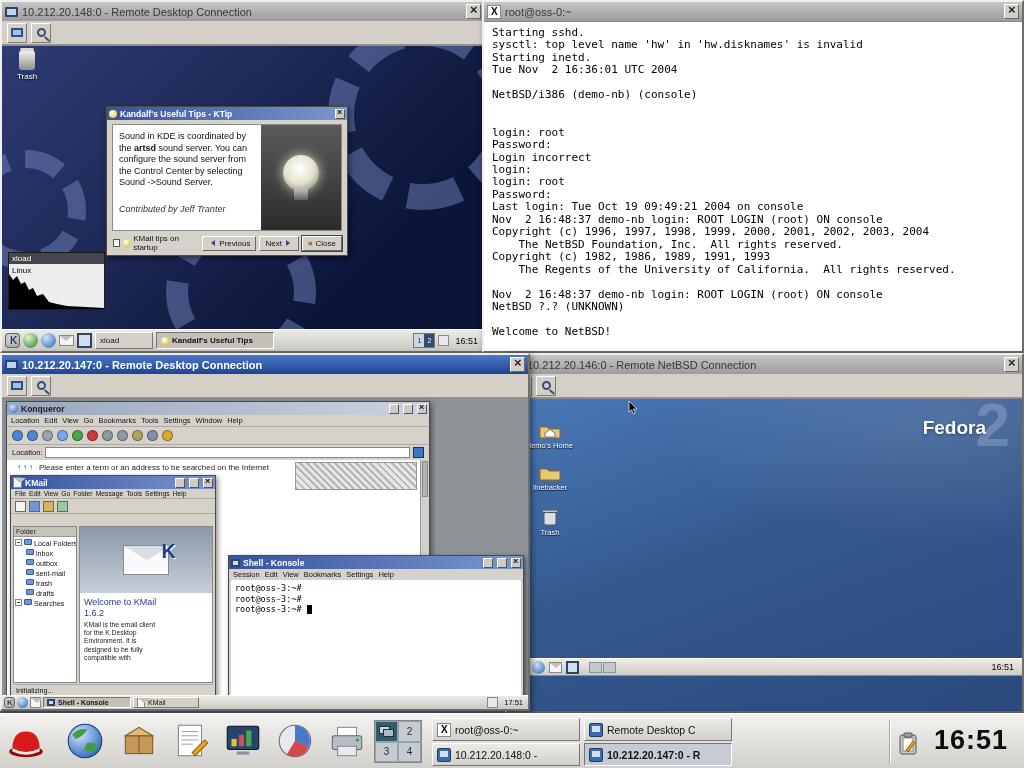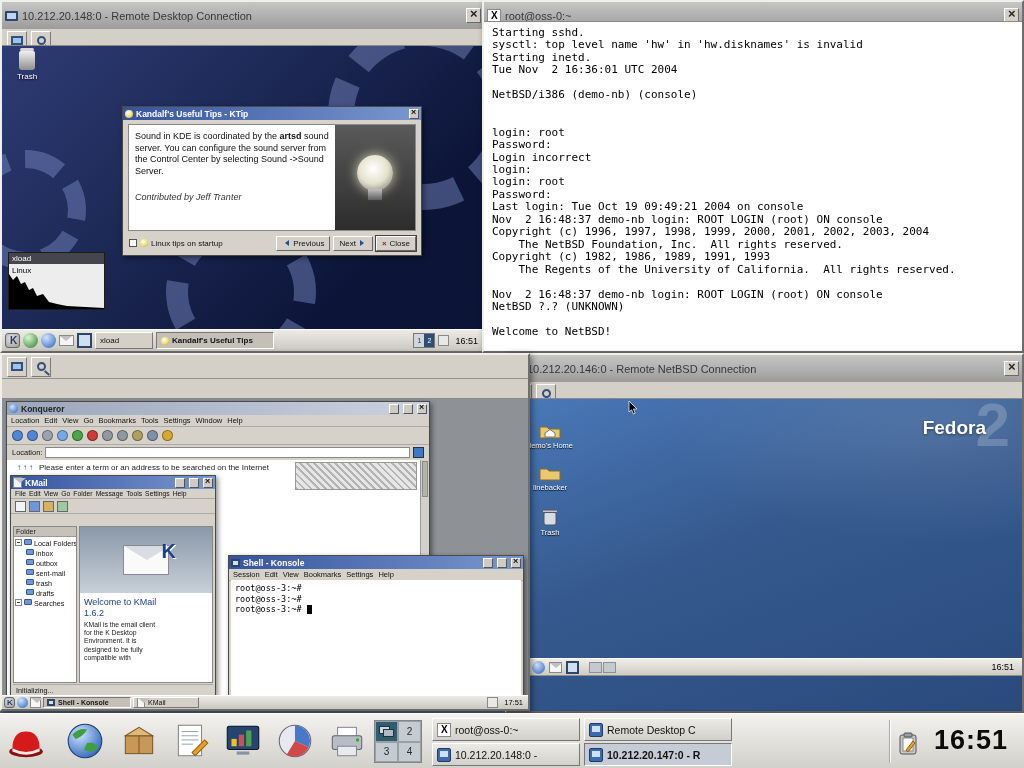--- a/index.html
+++ b/index.html
@@ -1,21 +1,21 @@
 <!DOCTYPE html>
 <html><head>
 <meta charset="utf-8">
 <style>
 *{margin:0;padding:0;box-sizing:border-box}
 body{font-family:"Liberation Sans",sans-serif;background:#45557a;overflow:hidden}
 #screen{position:relative;width:1024px;height:768px;background:#5f6f8f;overflow:hidden}
 
 
 .window{position:absolute;background:#d4d0c8;border:2px solid;border-color:#f0efec #6e6e6e #6e6e6e #f0efec;box-shadow:2px 2px 6px rgba(0,0,0,.45)}
-.titlebar{height:27px;display:flex;align-items:center;gap:4px;padding:0 3px;font-size:11px;white-space:nowrap;overflow:hidden}
+.titlebar{height:19px;display:flex;align-items:center;gap:4px;padding:0 3px;font-size:11px;white-space:nowrap;overflow:hidden}
 .titlebar.inactive{background:linear-gradient(#c6c6c6,#9c9c9c);color:#383838}
 .titlebar.active{background:linear-gradient(#4d79c8,#1e4493);color:#fff;font-weight:bold}
 .title-text{overflow:hidden}
 .close-btn{margin-left:auto;flex:0 0 15px;width:15px;height:15px;background:#d4d0c8;border:1px solid;border-color:#fff #6a6a6a #6a6a6a #fff;position:relative}
 .close-btn::before{content:"×";position:absolute;left:3px;top:-3px;font-size:13px;font-weight:bold;color:#222;line-height:15px}
 .krdc-ico{flex:0 0 13px;width:13px;height:10px;background:#bfd4ee;border:2px solid #2e4468;border-radius:1px}
 .krdc-toolbar{height:24px;background:#d4d0c8;border-bottom:1px solid #969289;display:flex;align-items:center;gap:4px;padding:0 5px}
 .tool-btn{width:20px;height:20px;border:1px solid;border-color:#fff #7a7a7a #7a7a7a #fff;background:#d4d0c8;display:flex;align-items:center;justify-content:center}
 .ico-monitor{width:12px;height:9px;background:#9cc4ee;border:2px solid #33507c}
 .ico-mag{width:9px;height:9px;border:2px solid #33507c;border-radius:50%;position:relative}
@@ -34,21 +34,21 @@
 
 
 #kde148{top:43px;background:linear-gradient(135deg,#2e3c74,#0c1538 75%)}
 .gear{position:absolute;border-radius:50%;border-style:dashed;border-color:#7284bc;opacity:.5}
 #gear1{right:-34px;top:-26px;width:190px;height:190px;border-width:26px}
 #gear2{left:34%;bottom:-16px;width:150px;height:150px;border-width:22px}
 #gear3{left:-36px;top:34%;width:120px;height:120px;border-width:18px}
 .desk-icon{position:absolute;width:46px;text-align:center;color:#fff;font-size:8px;text-shadow:0 1px 2px #000}
 .trash-glyph{width:16px;height:19px;margin:0 auto 2px;background:linear-gradient(#f0f0f0,#8f8f8f);border-radius:2px 2px 3px 3px;position:relative}
 .trash-glyph::before{content:"";position:absolute;top:-3px;left:1px;right:1px;height:3px;background:#d8d8d8;border-radius:2px}
-#ktip{left:120px;top:60px;width:300px;height:150px;z-index:5}
+#ktip{left:104px;top:60px;width:242px;height:150px;z-index:5}
 #ktip-body{position:absolute;left:5px;right:5px;top:17px;bottom:24px;background:#fff;border:1px solid #8a8a8a;display:flex}
 #ktip-text{flex:1;padding:6px 5px 0 6px;font-size:9px;line-height:11.5px;color:#111}
 #ktip-contrib{margin-top:15px;font-style:italic;color:#333}
 #ktip-img{width:80px;background:linear-gradient(#5a5a5a,#2c2c2c);display:flex;flex-direction:column;align-items:center;justify-content:center}
 .bulb{width:36px;height:36px;border-radius:50%;background:radial-gradient(circle at 45% 38%,#ffffff,#e4e2cc 50%,#8c8c8c 85%);box-shadow:0 0 12px rgba(255,255,220,.75)}
 .bulb-base{width:14px;height:11px;background:linear-gradient(#c0c0c0,#5e5e5e);margin-top:-2px}
 #ktip-foot{position:absolute;left:6px;right:5px;bottom:4px;height:16px;display:flex;align-items:center;gap:3px;font-size:8px;color:#111}
 .chk{width:8px;height:8px;background:#fff;border:1px solid #555}
 .mini-bulb{width:8px;height:8px;border-radius:50%;background:radial-gradient(circle at 40% 35%,#fff,#f0d860 60%,#b89020)}
 .kbtn{height:15px;border:1px solid;border-color:#fff #666 #666 #fff;background:#d4d0c8;font-size:8px;padding:0 5px;display:flex;align-items:center;gap:3px;color:#111}
@@ -217,21 +217,21 @@
             <div id="ktip-contrib">Contributed by Jeff Tranter</div>
           </div>
           <div id="ktip-img">
             <div class="bulb"></div>
             <div class="bulb-base"></div>
           </div>
         </div>
         <div id="ktip-foot">
           <span class="chk"></span>
           <span class="mini-bulb"></span>
-          <span>Linux tips on startup</span>
+          <span>KMail tips on startup</span>
           <span id="ktip-sp"></span>
           <span class="kbtn">
               <span class="arr-l"></span>
               <span>Previous</span>
             </span>
           <span class="kbtn">
               <span>Next</span>
               <span class="arr-r"></span>
             </span>
           <span class="kbtn def">
@@ -366,20 +366,25 @@
         <span class="fed-pager">
             <span></span>
             <span></span>
           </span>
         <span id="fed-clock">16:51</span>
       </div>
     </div>
   </div>
 
   <div class="window" style="left:0;top:353px;width:530px;height:358px;z-index:30">
+    <div class="titlebar active">
+      <span class="krdc-ico"></span>
+      <span class="title-text">10.212.20.147:0 - Remote Desktop Connection</span>
+      <span class="close-btn"></span>
+    </div>
     <div class="krdc-toolbar">
       <span class="tool-btn">
           <span class="ico-monitor"></span>
         </span>
       <span class="tool-btn">
           <span class="ico-mag"></span>
         </span>
     </div>
     <div class="rdp-content" id="kde147">
 

